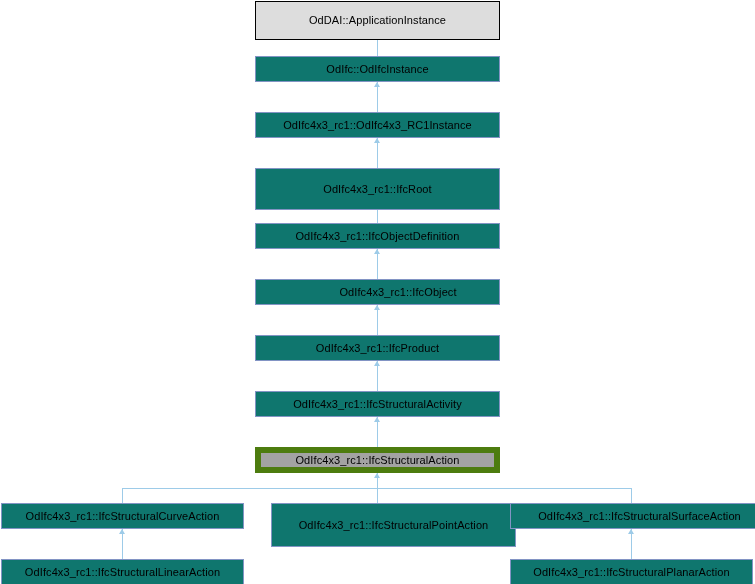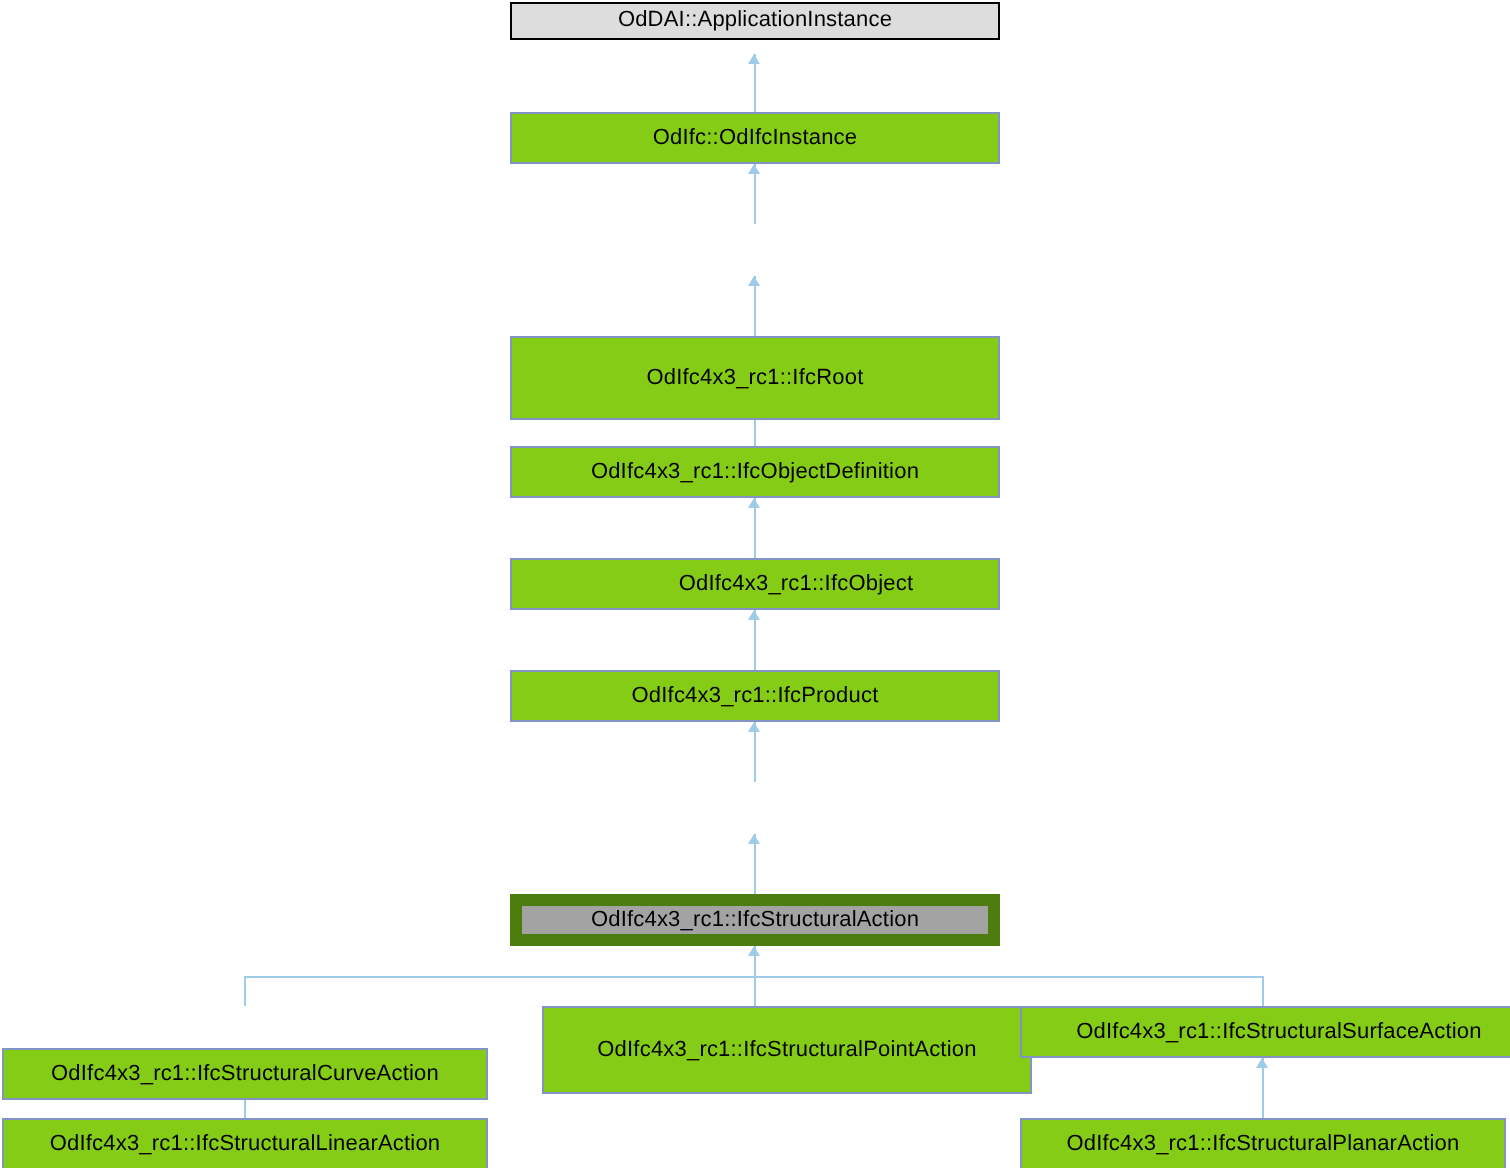--- a/index.html
+++ b/index.html
@@ -22,21 +22,21 @@
     display: flex;
     align-items: center;
     justify-content: center;
     font-size: 11px;
     line-height: 1;
     color: #000000;
     white-space: nowrap;
     letter-spacing: 0.1px;
   }
   .node.inherit {
-    background: #84cc16;
+    background: #0f766e;
     border: 1px solid #8294c4;
   }
   .node.root {
     background: #dddddd;
     border: 1px solid #000000;
   }
   .node.current {
     background: #a3a3a3;
     border: 6px solid #4d7c0f;
   }
@@ -78,25 +78,27 @@
     <div class="arrow" style="left: 374px; top: 82px;"></div>
     <div class="arrow" style="left: 374px; top: 138px;"></div>
     <div class="arrow" style="left: 374px; top: 194px;"></div>
     <div class="arrow" style="left: 374px; top: 249px;"></div>
     <div class="arrow" style="left: 374px; top: 305px;"></div>
     <div class="arrow" style="left: 374px; top: 361px;"></div>
     <div class="arrow" style="left: 374px; top: 417px;"></div>
     <div class="arrow" style="left: 374px; top: 473px;"></div>
     <div class="arrow" style="left: 119px; top: 529px;"></div>
     <div class="arrow" style="left: 628px; top: 529px;"></div>
-    <div class="node root" style="left: 255px; top: 1px; width: 245px; height: 19px;">OdDAI::ApplicationInstance</div>
+    <div class="node root" style="left: 255px; top: 1px; width: 245px; height: 39px;">OdDAI::ApplicationInstance</div>
     <div class="node inherit" style="left: 255px; top: 56px; width: 245px; height: 26px;">OdIfc::OdIfcInstance</div>
+    <div class="node inherit" style="left: 255px; top: 112px; width: 245px; height: 26px;">OdIfc4x3_rc1::OdIfc4x3_RC1Instance</div>
     <div class="node inherit" style="left: 255px; top: 168px; width: 245px; height: 42px;">OdIfc4x3_rc1::IfcRoot</div>
     <div class="node inherit" style="left: 255px; top: 223px; width: 245px; height: 26px;">OdIfc4x3_rc1::IfcObjectDefinition</div>
     <div class="node inherit" style="left: 255px; top: 279px; width: 245px; height: 26px; padding-left: 41px;">OdIfc4x3_rc1::IfcObject</div>
     <div class="node inherit" style="left: 255px; top: 335px; width: 245px; height: 26px;">OdIfc4x3_rc1::IfcProduct</div>
+    <div class="node inherit" style="left: 255px; top: 391px; width: 245px; height: 26px;">OdIfc4x3_rc1::IfcStructuralActivity</div>
     <div class="node current" style="left: 255px; top: 447px; width: 245px; height: 26px;">OdIfc4x3_rc1::IfcStructuralAction</div>
-    <div class="node inherit" style="left: 1px; top: 503px; width: 243px; height: 26px; margin-top: 21px;">OdIfc4x3_rc1::IfcStructuralCurveAction</div>
+    <div class="node inherit" style="left: 1px; top: 503px; width: 243px; height: 26px;">OdIfc4x3_rc1::IfcStructuralCurveAction</div>
     <div class="node inherit" style="left: 271px; top: 503px; width: 245px; height: 44px;">OdIfc4x3_rc1::IfcStructuralPointAction</div>
     <div class="node inherit" style="left: 510px; top: 503px; width: 259px; height: 26px;">OdIfc4x3_rc1::IfcStructuralSurfaceAction</div>
     <div class="node inherit" style="left: 1px; top: 559px; width: 243px; height: 26px;">OdIfc4x3_rc1::IfcStructuralLinearAction</div>
     <div class="node inherit" style="left: 510px; top: 559px; width: 243px; height: 26px;">OdIfc4x3_rc1::IfcStructuralPlanarAction</div>
   </div>
 
 </body></html>

